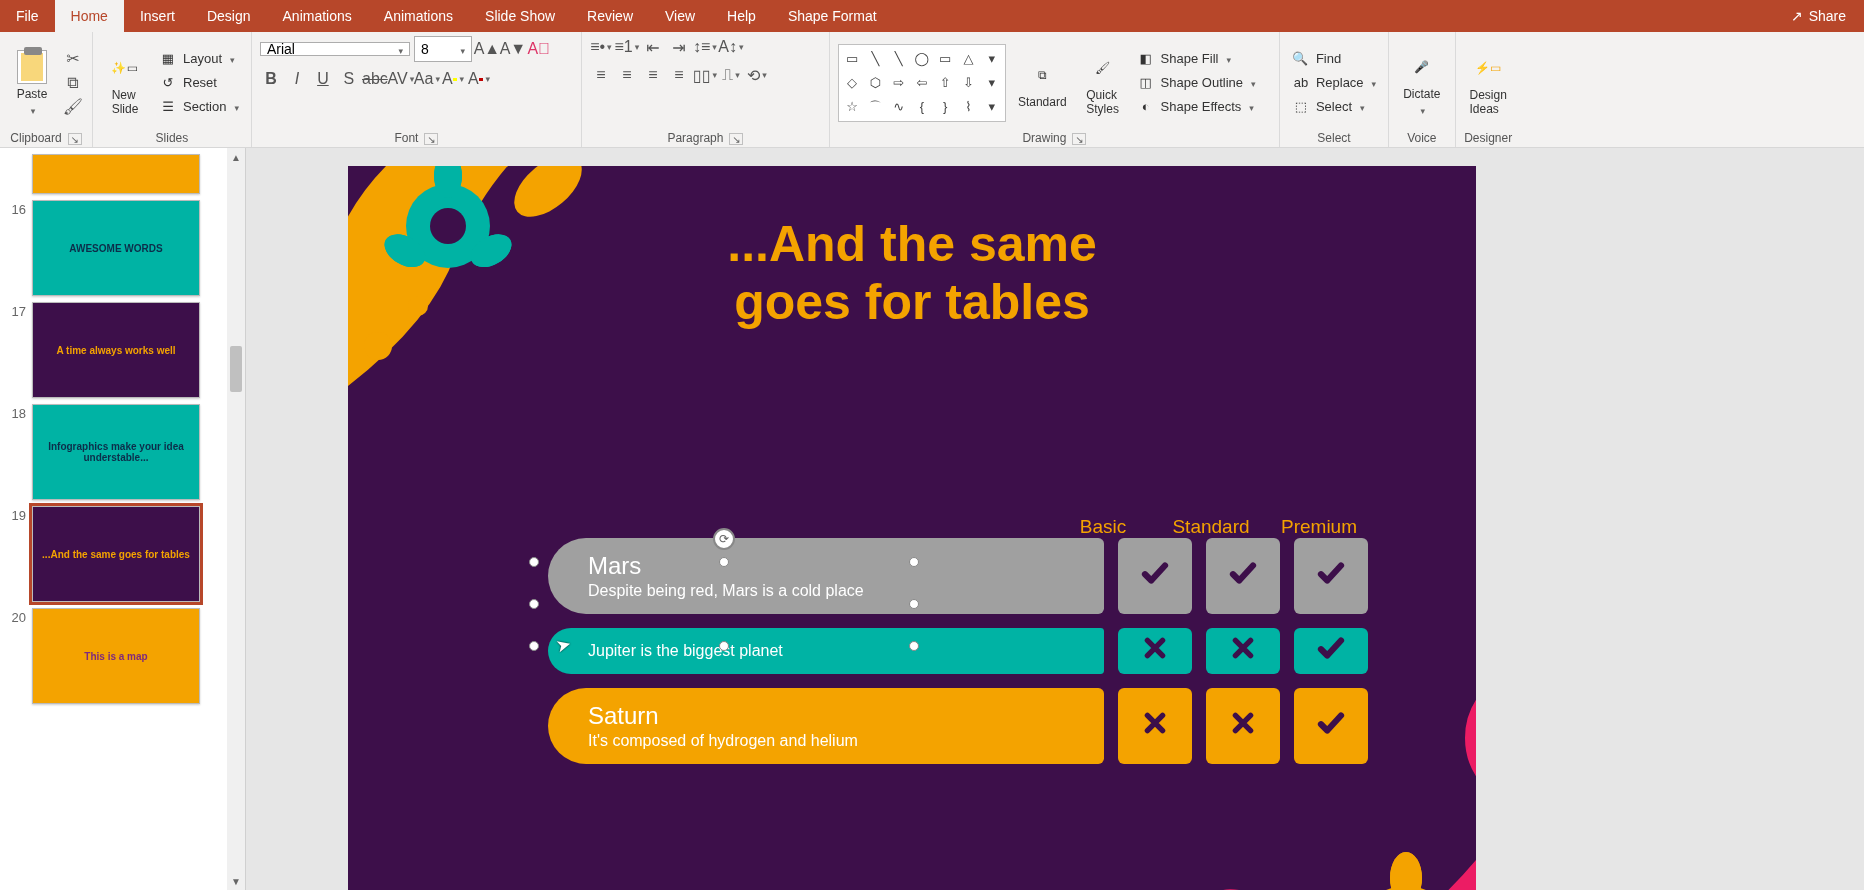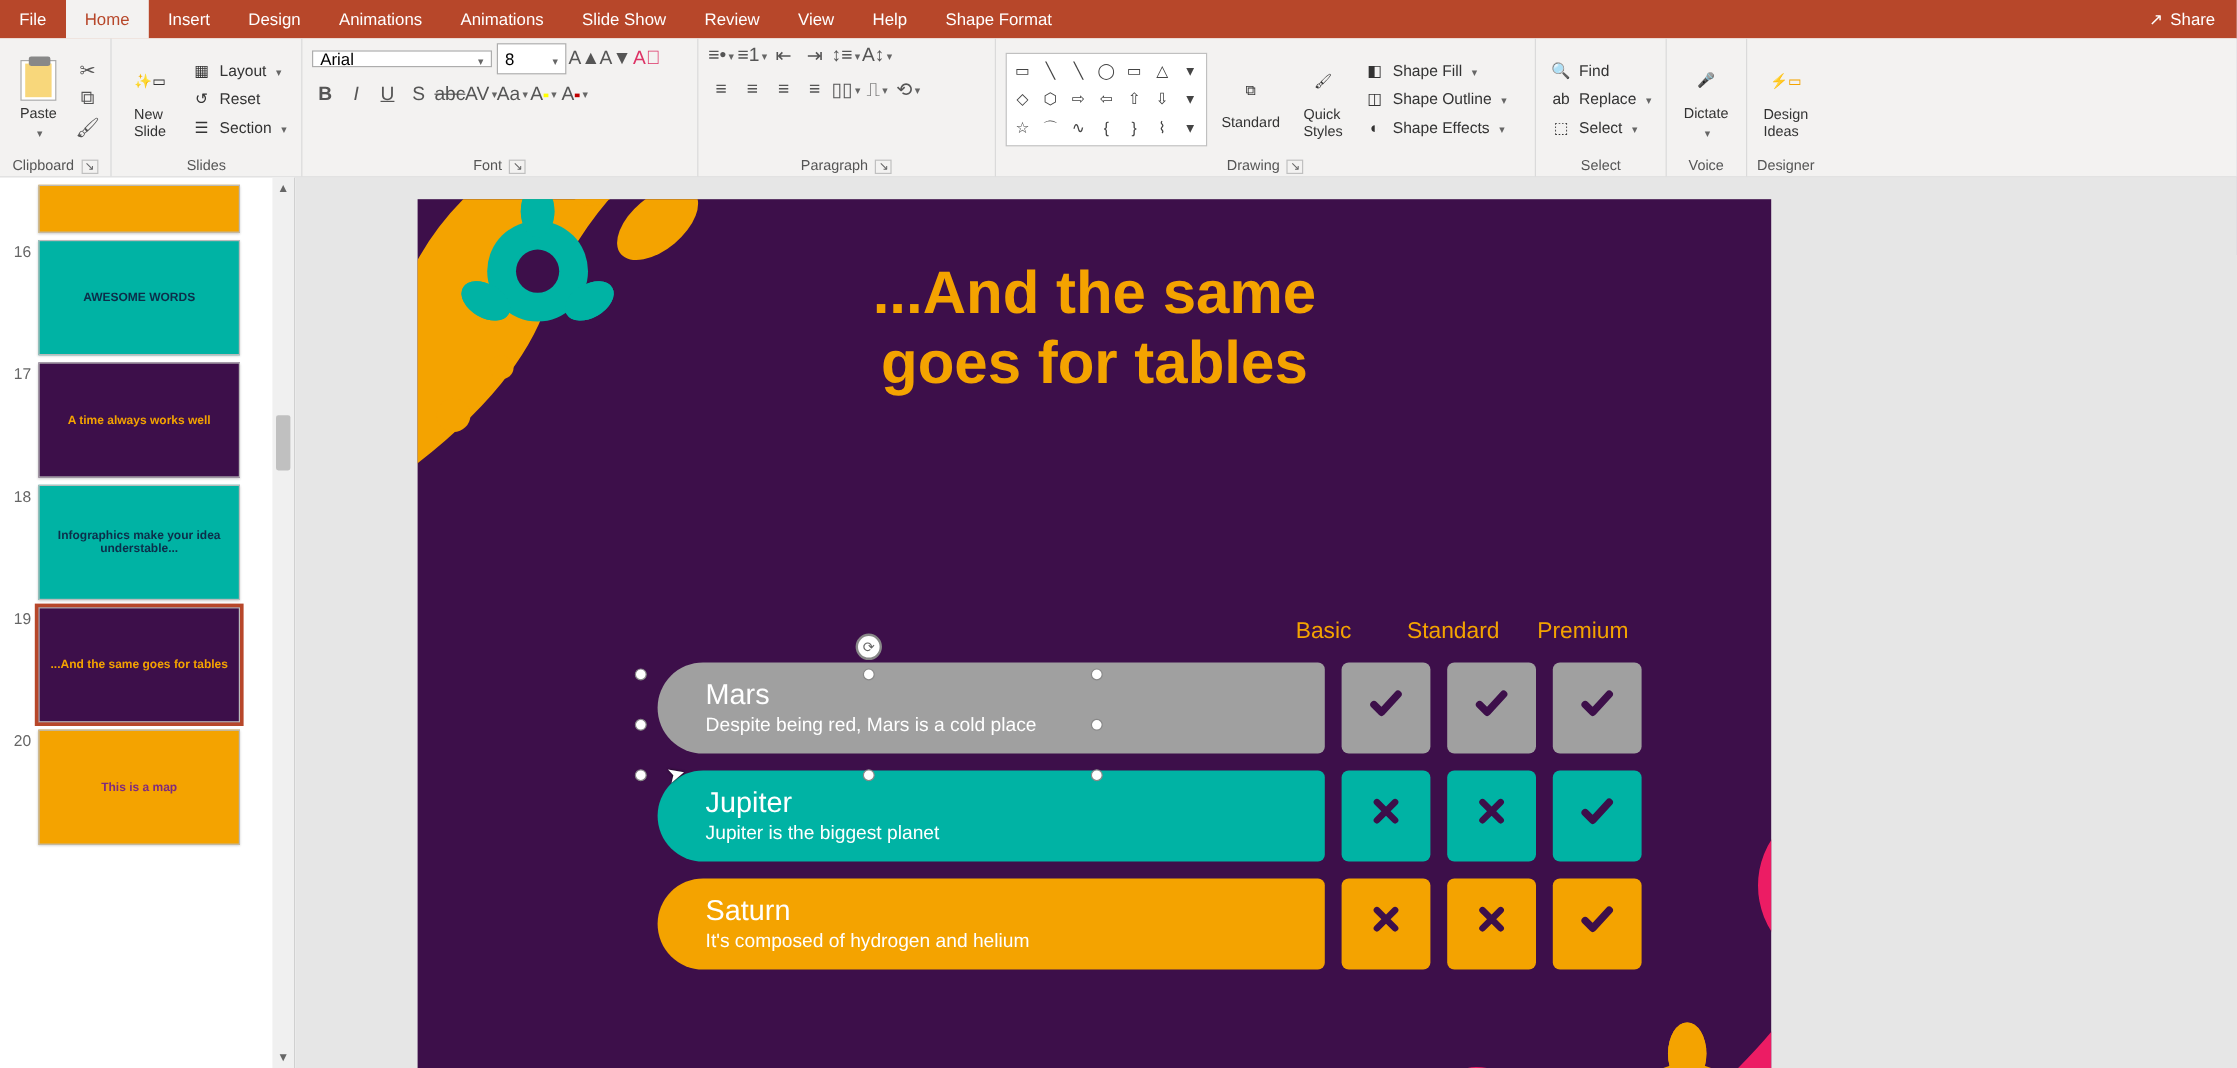--- a/index.html
+++ b/index.html
@@ -56,21 +56,21 @@
 .canvas-wrap { flex:1; background:#e6e6e6; position:relative; overflow:hidden; }
 .slide { position:absolute; left:102px; top:18px; width:1128px; height:742px; background:#3d0f4a; overflow:hidden; }
 
 
 .swirl-tl { position:absolute; left:-60px; top:-80px; width:340px; height:340px; }
 .swirl-br { position:absolute; right:-160px; bottom:-130px; width:480px; height:420px; }
 
 .slide-title { position:absolute; top:50px; left:0; right:0; text-align:center; font-family: "Arial Black", Arial, sans-serif; font-weight:900; color:#f4a300; font-size:50px; line-height:1.15; }
 
 .feature-table { position:absolute; left:200px; top:350px; width:820px; }
-.col-headers { display:flex; justify-content:flex-end; gap:30px; padding-right:10px; margin-bottom:14px; }
+.col-headers { display:flex; justify-content:flex-end; gap:30px; padding-right:10px; }
 .col-headers span { color:#f4a300; font-size:19px; width:78px; text-align:center; }
 .f-row { display:flex; gap:14px; margin-bottom:14px; align-items:stretch; }
 .f-label { flex:1; border-radius: 40px 6px 6px 40px; padding:14px 20px 14px 40px; color:#fff; }
 .f-label h3 { font-size:24px; font-weight:500; margin-bottom:2px; }
 .f-label p { font-size:16px; font-weight:300; }
 .f-cell { width:74px; border-radius:6px; display:flex; align-items:center; justify-content:center; }
 .f-row.r1 .f-label, .f-row.r1 .f-cell { background:#a0a0a0; }
 .f-row.r2 .f-label, .f-row.r2 .f-cell { background:#00b3a4; }
 .f-row.r3 .f-label, .f-row.r3 .f-cell { background:#f4a300; }
 .f-row.r3 .f-label { color:#fff; }
@@ -463,21 +463,20 @@
                   </svg></span>
               </div>
               <div class="f-cell">
                 <span class="mark"><svg width="30" height="30" viewBox="0 0 24 24">
                     <path fill="none" stroke="#3d0f4a" stroke-width="5" stroke-linecap="round" stroke-linejoin="round" d="M4 13 L9 18 L20 6"></path>
                   </svg></span>
               </div>
             </div>
             <div class="f-row r2">
               <div class="f-label">
-      <h3>Jupiter</h3>
       <p>Jupiter is the biggest planet</p>
               </div>
     <div class="f-cell">
                 <span class="mark"><svg width="26" height="26" viewBox="0 0 24 24">
                     <path fill="none" stroke="#3d0f4a" stroke-width="5" stroke-linecap="round" d="M5 5 L19 19 M19 5 L5 19"></path>
                   </svg></span>
               </div>
               <div class="f-cell">
                 <span class="mark"><svg width="26" height="26" viewBox="0 0 24 24">
                     <path fill="none" stroke="#3d0f4a" stroke-width="5" stroke-linecap="round" d="M5 5 L19 19 M19 5 L5 19"></path>

